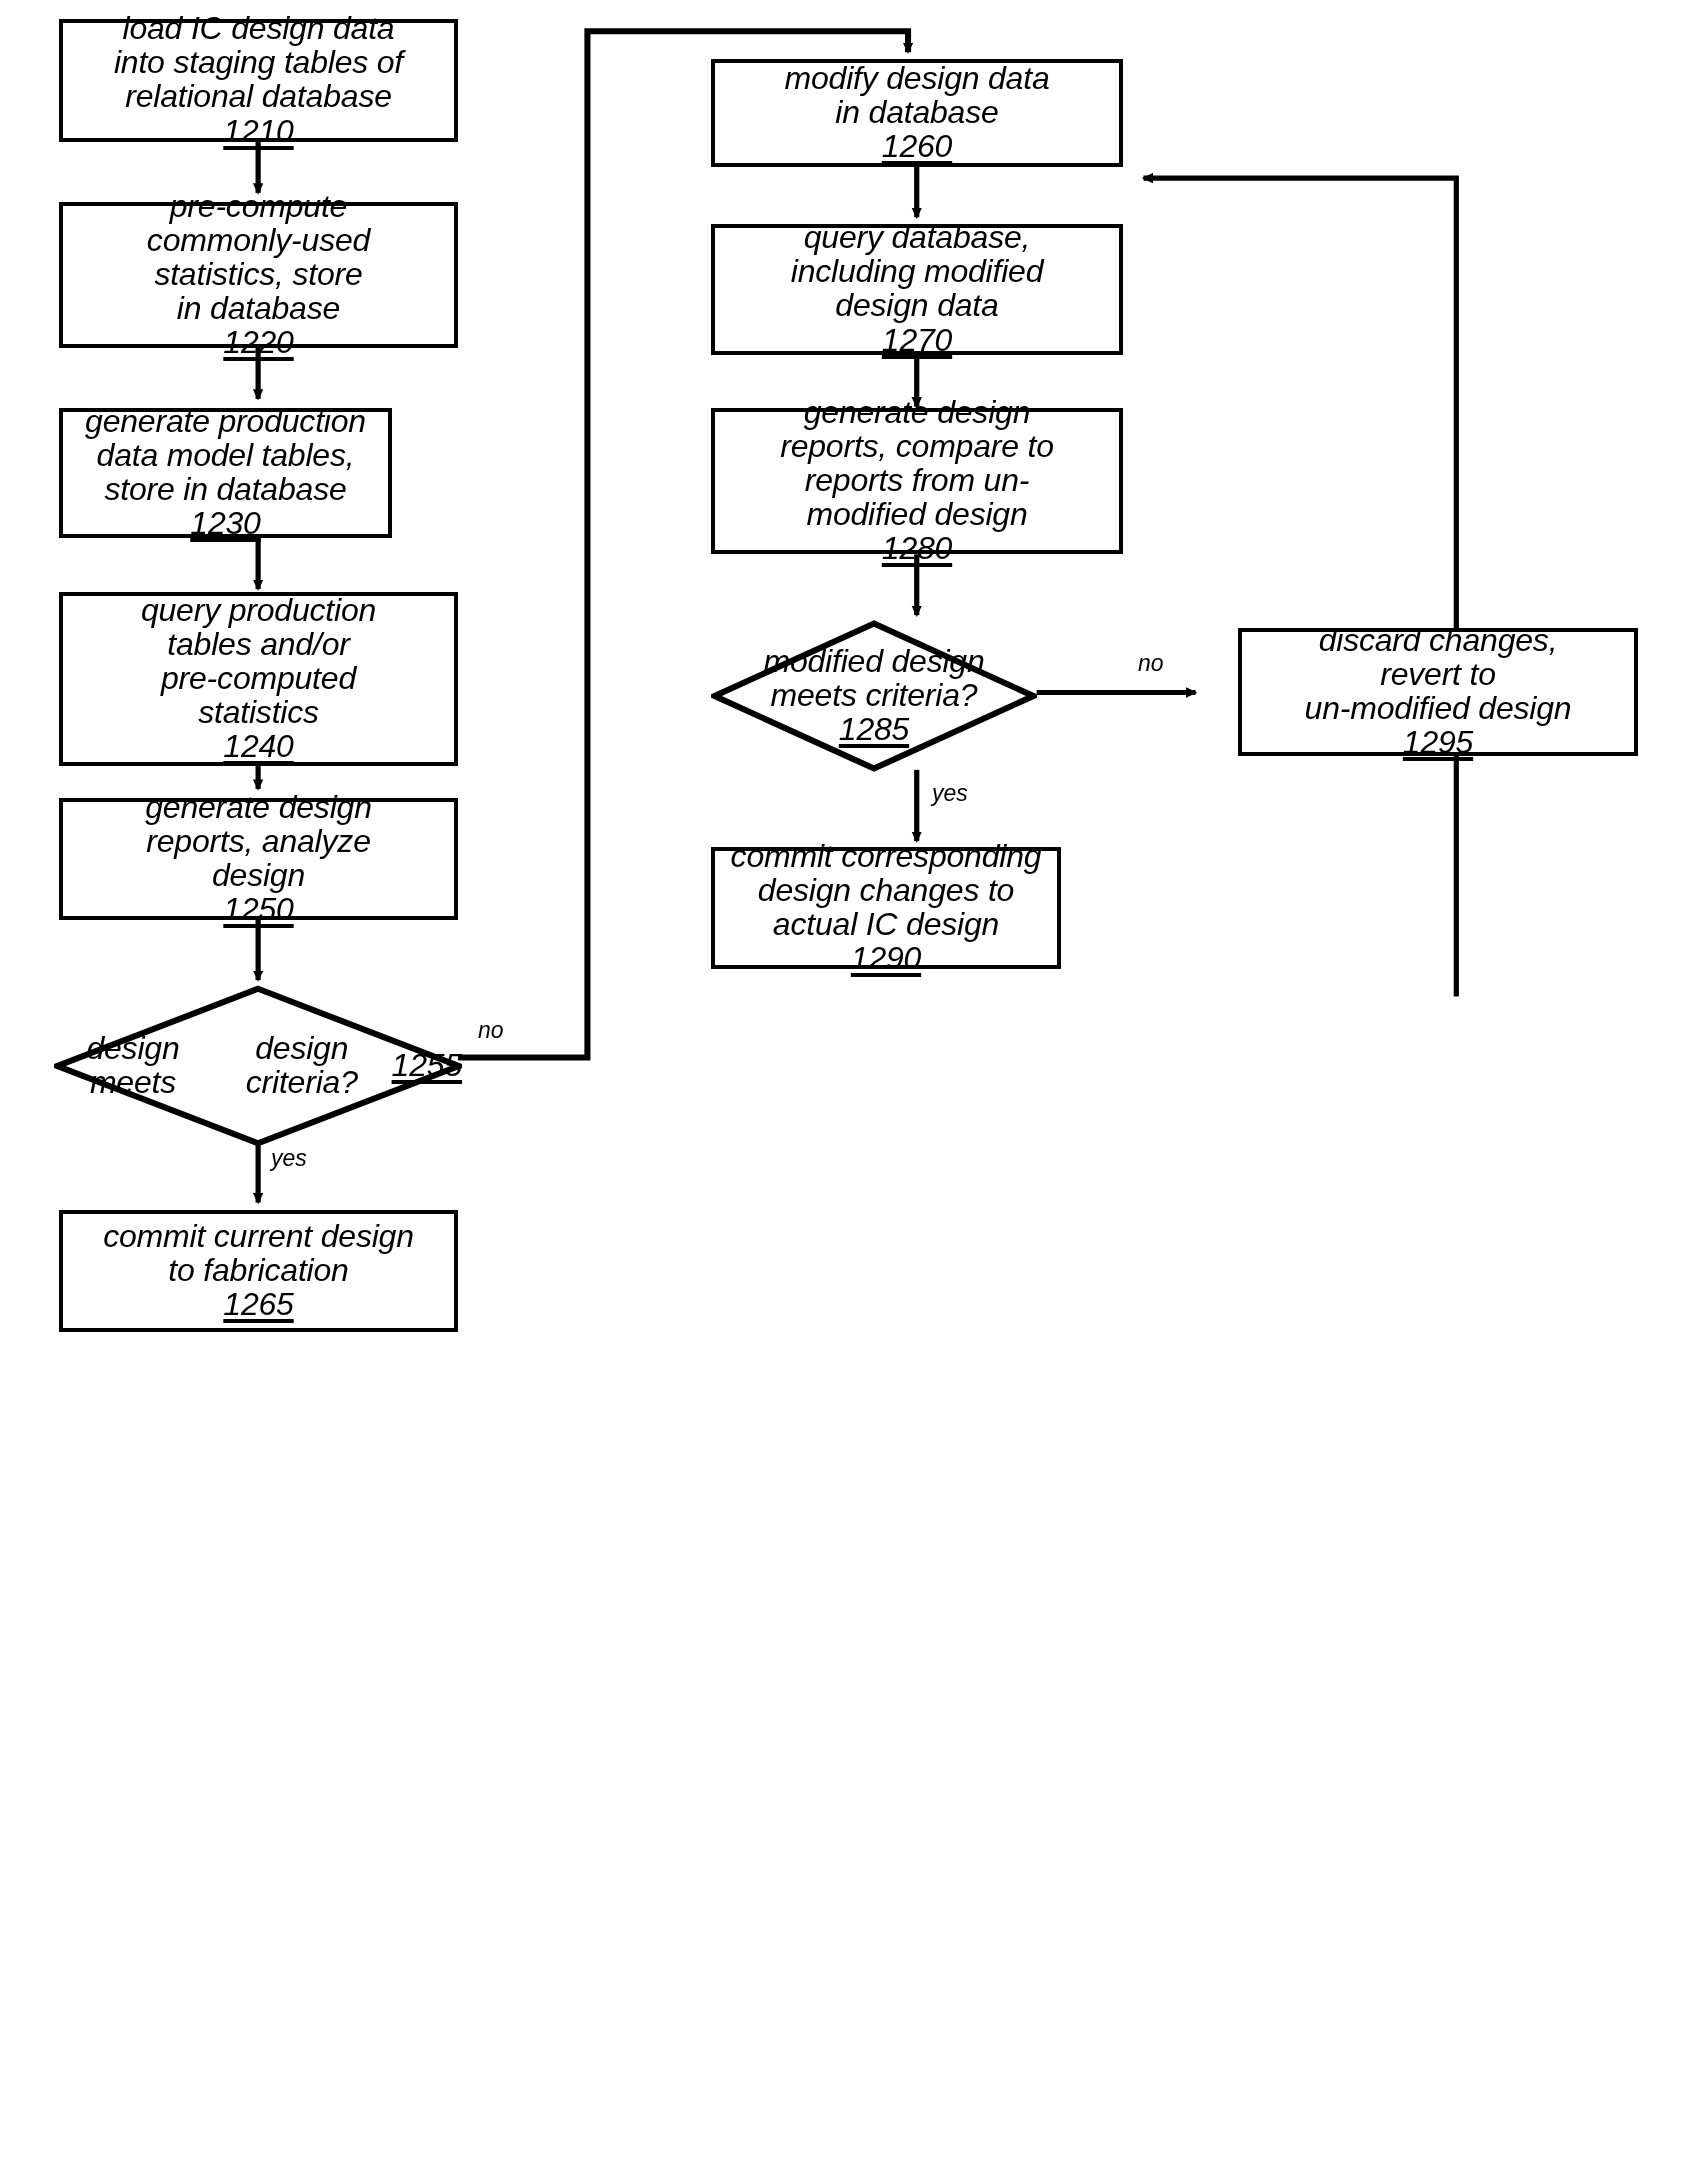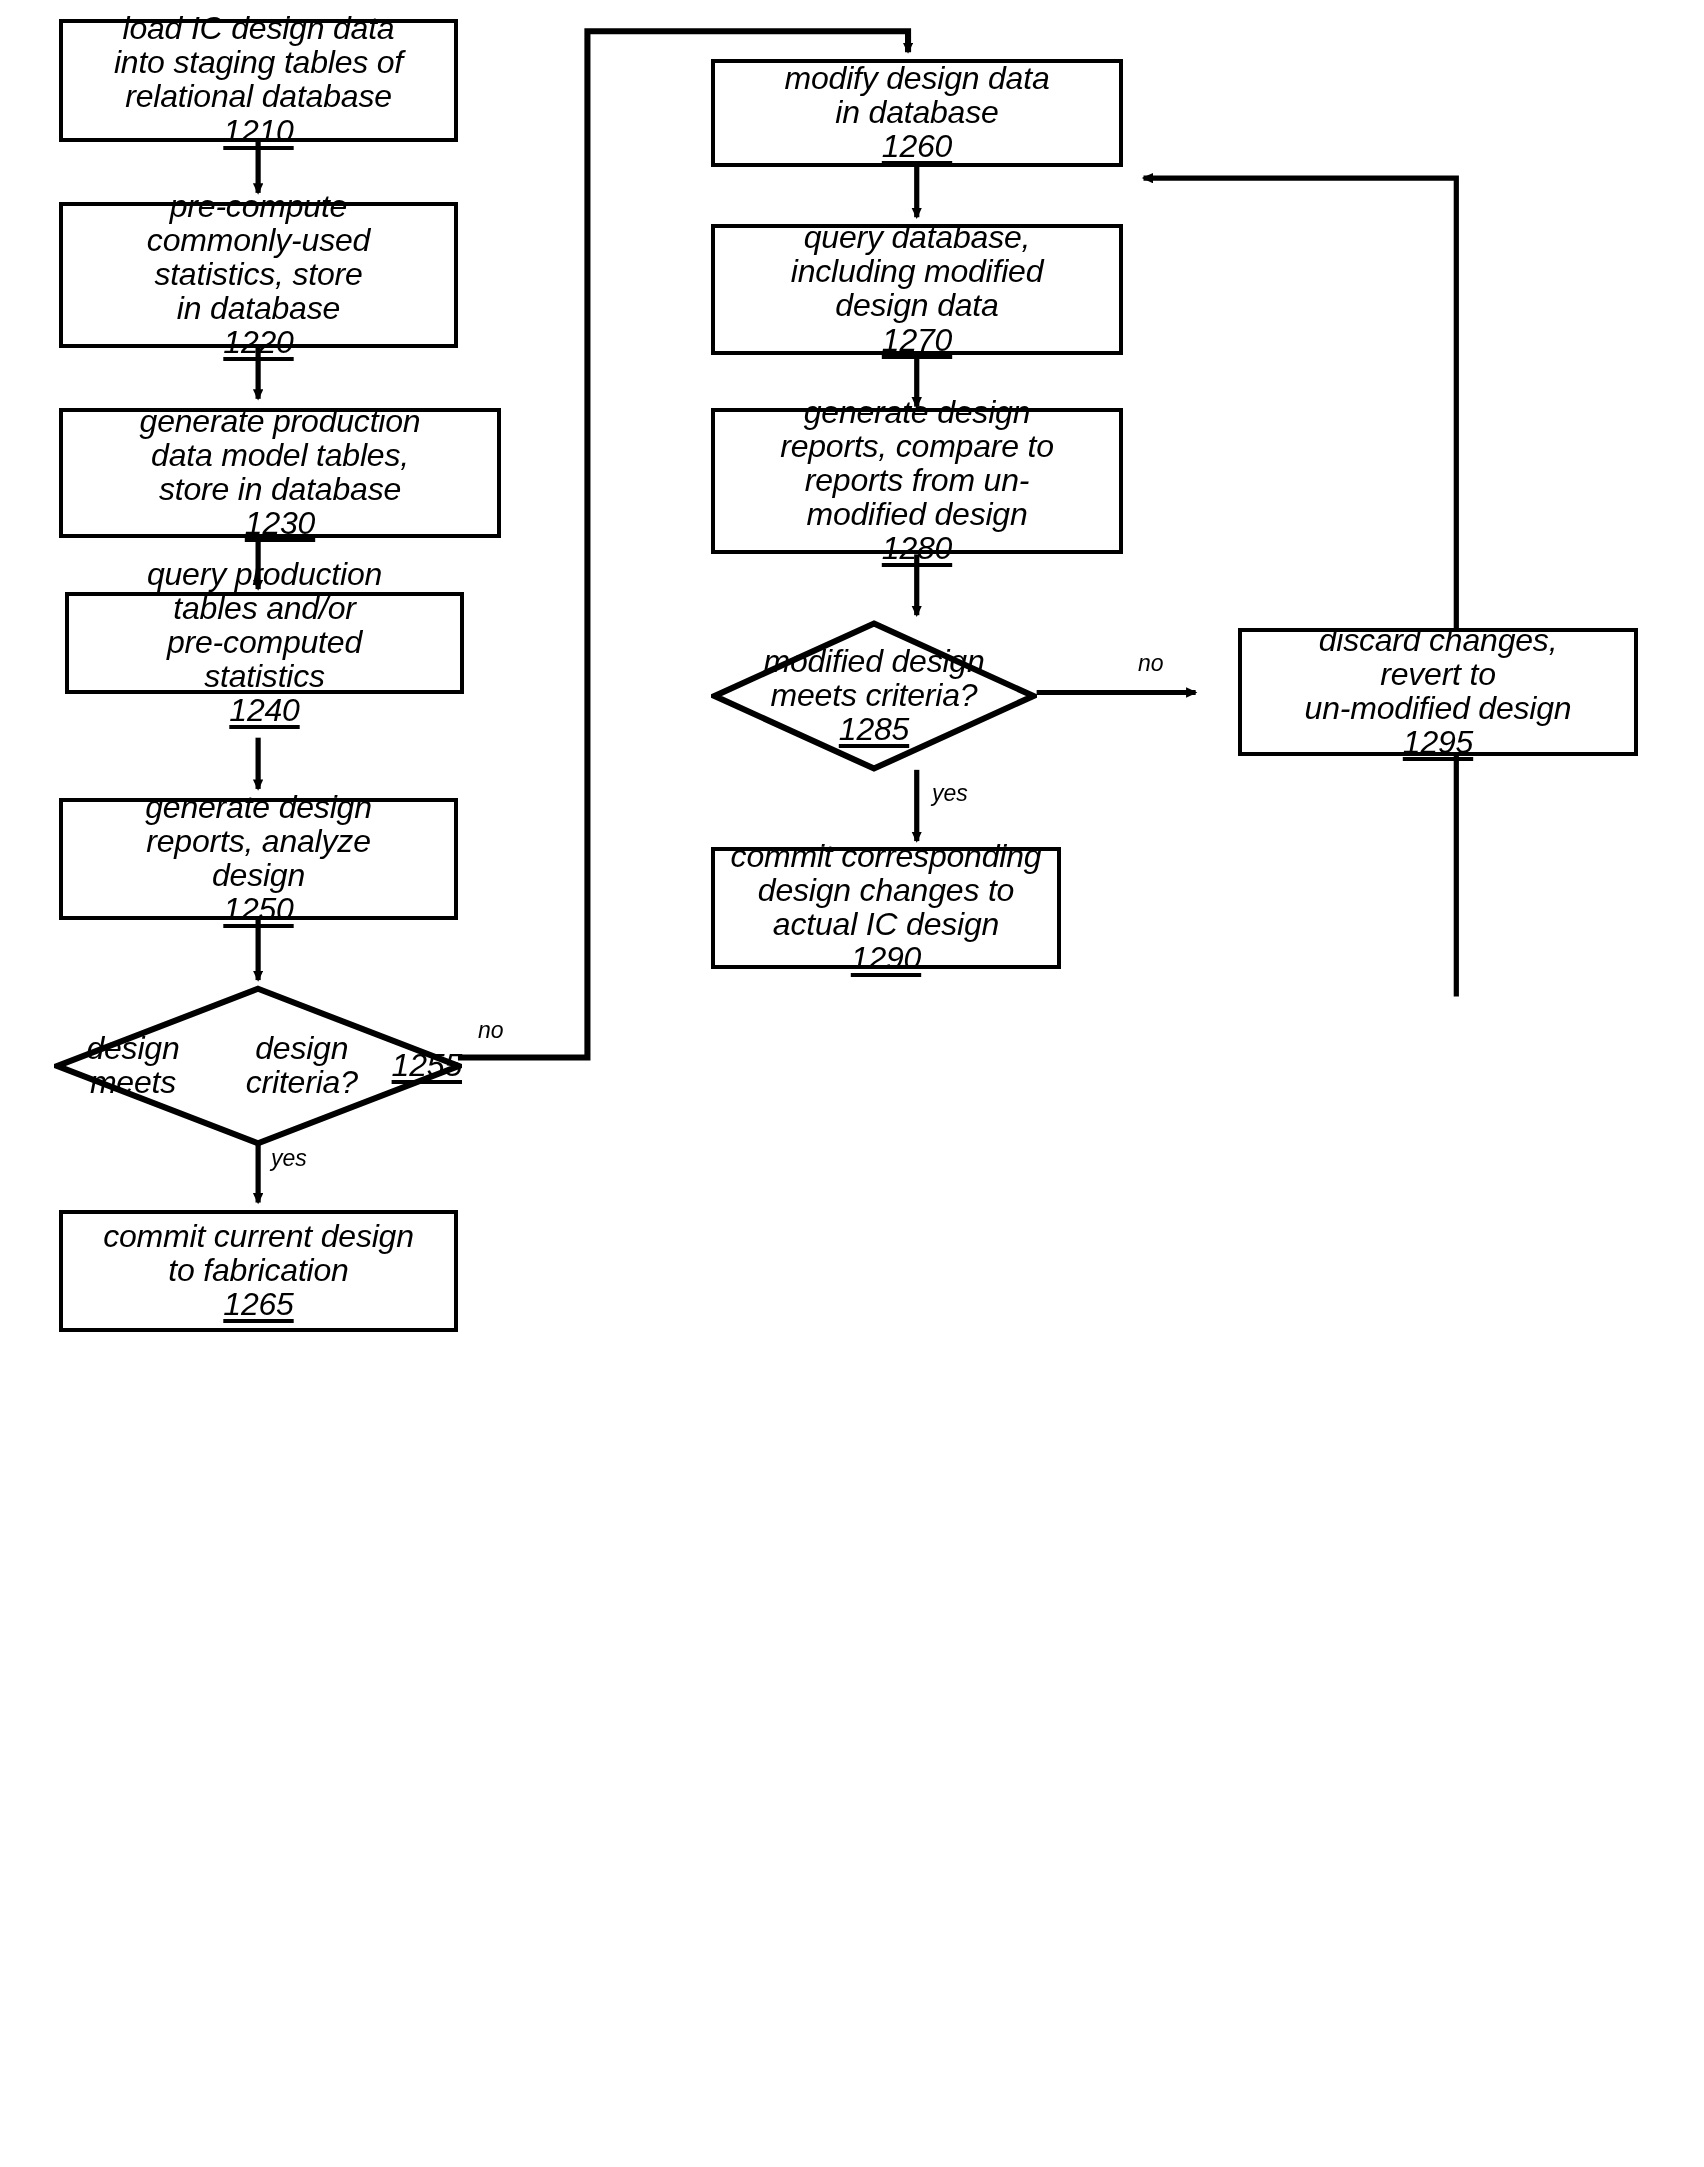--- a/index.html
+++ b/index.html
@@ -66,30 +66,30 @@
   <div class="node pbox" style="left:59px;top:202px;width:399px;height:146px;">
     <div class="inner">
       <span>pre-compute</span><br>
       <span>commonly-used</span><br>
       <span>statistics, store</span><br>
       <span>in database</span>
       <span class="ref">1220</span>
     </div>
   </div>
 
-  <div class="node pbox" style="left:59px;top:408px;width:442px;height:130px;">
+  <div class="node pbox" style="left:59px;top:408px;width:333px;height:130px;">
     <div class="inner">
       <span>generate production</span><br>
       <span>data model tables,</span><br>
       <span>store in database</span>
       <span class="ref">1230</span>
     </div>
   </div>
 
-  <div class="node pbox" style="left:59px;top:592px;width:399px;height:102px;margin-left:6px;">
+  <div class="node pbox" style="left:59px;top:592px;width:399px;height:174px;">
     <div class="inner">
       <span>query production</span><br>
       <span>tables and/or</span><br>
       <span>pre-computed</span><br>
       <span>statistics</span>
       <span class="ref">1240</span>
     </div>
   </div>
 
   <div class="node pbox" style="left:59px;top:798px;width:399px;height:122px;">

